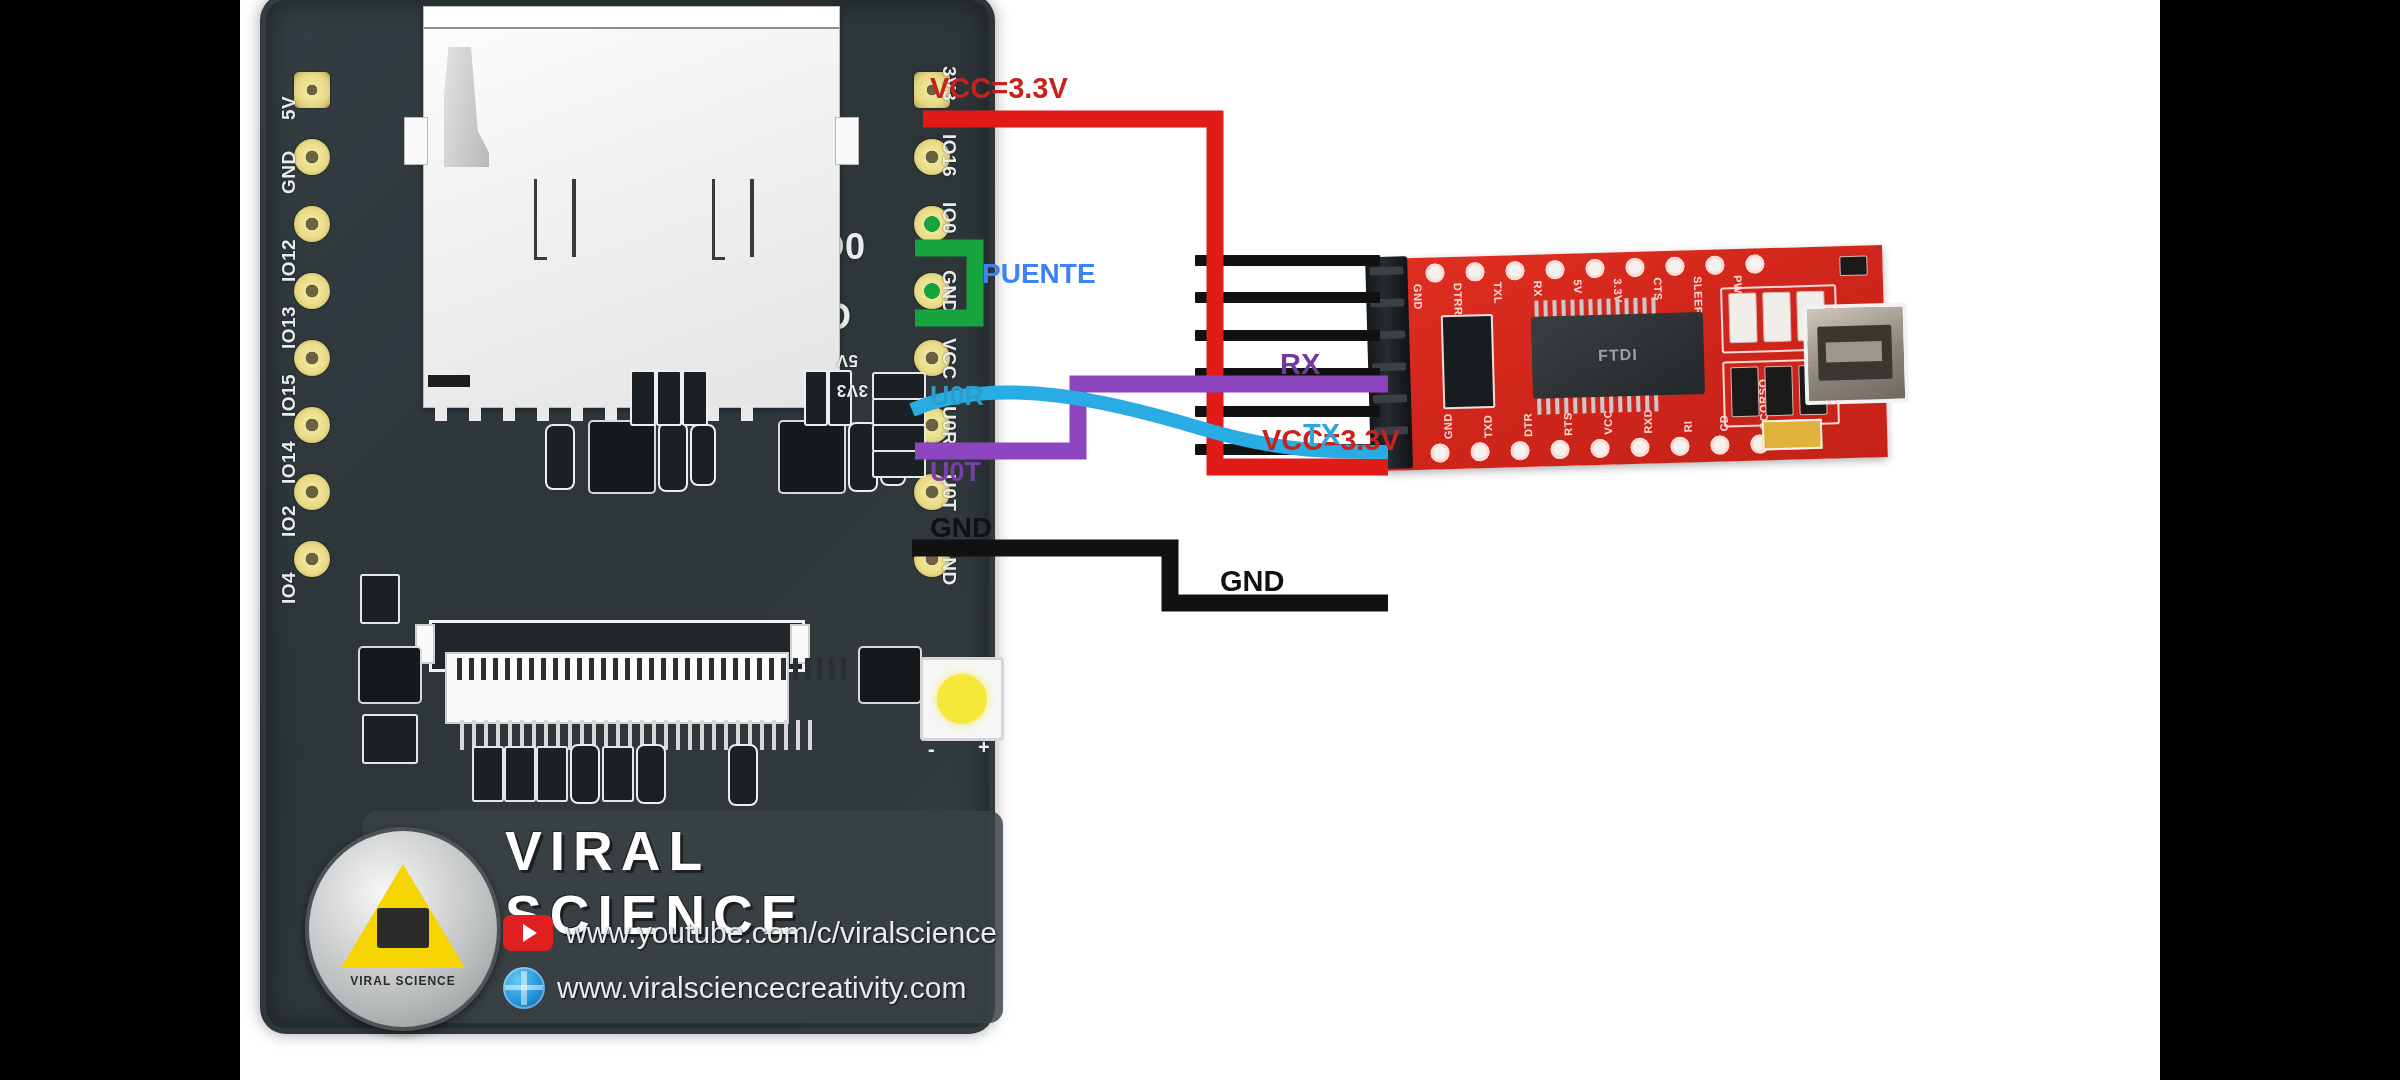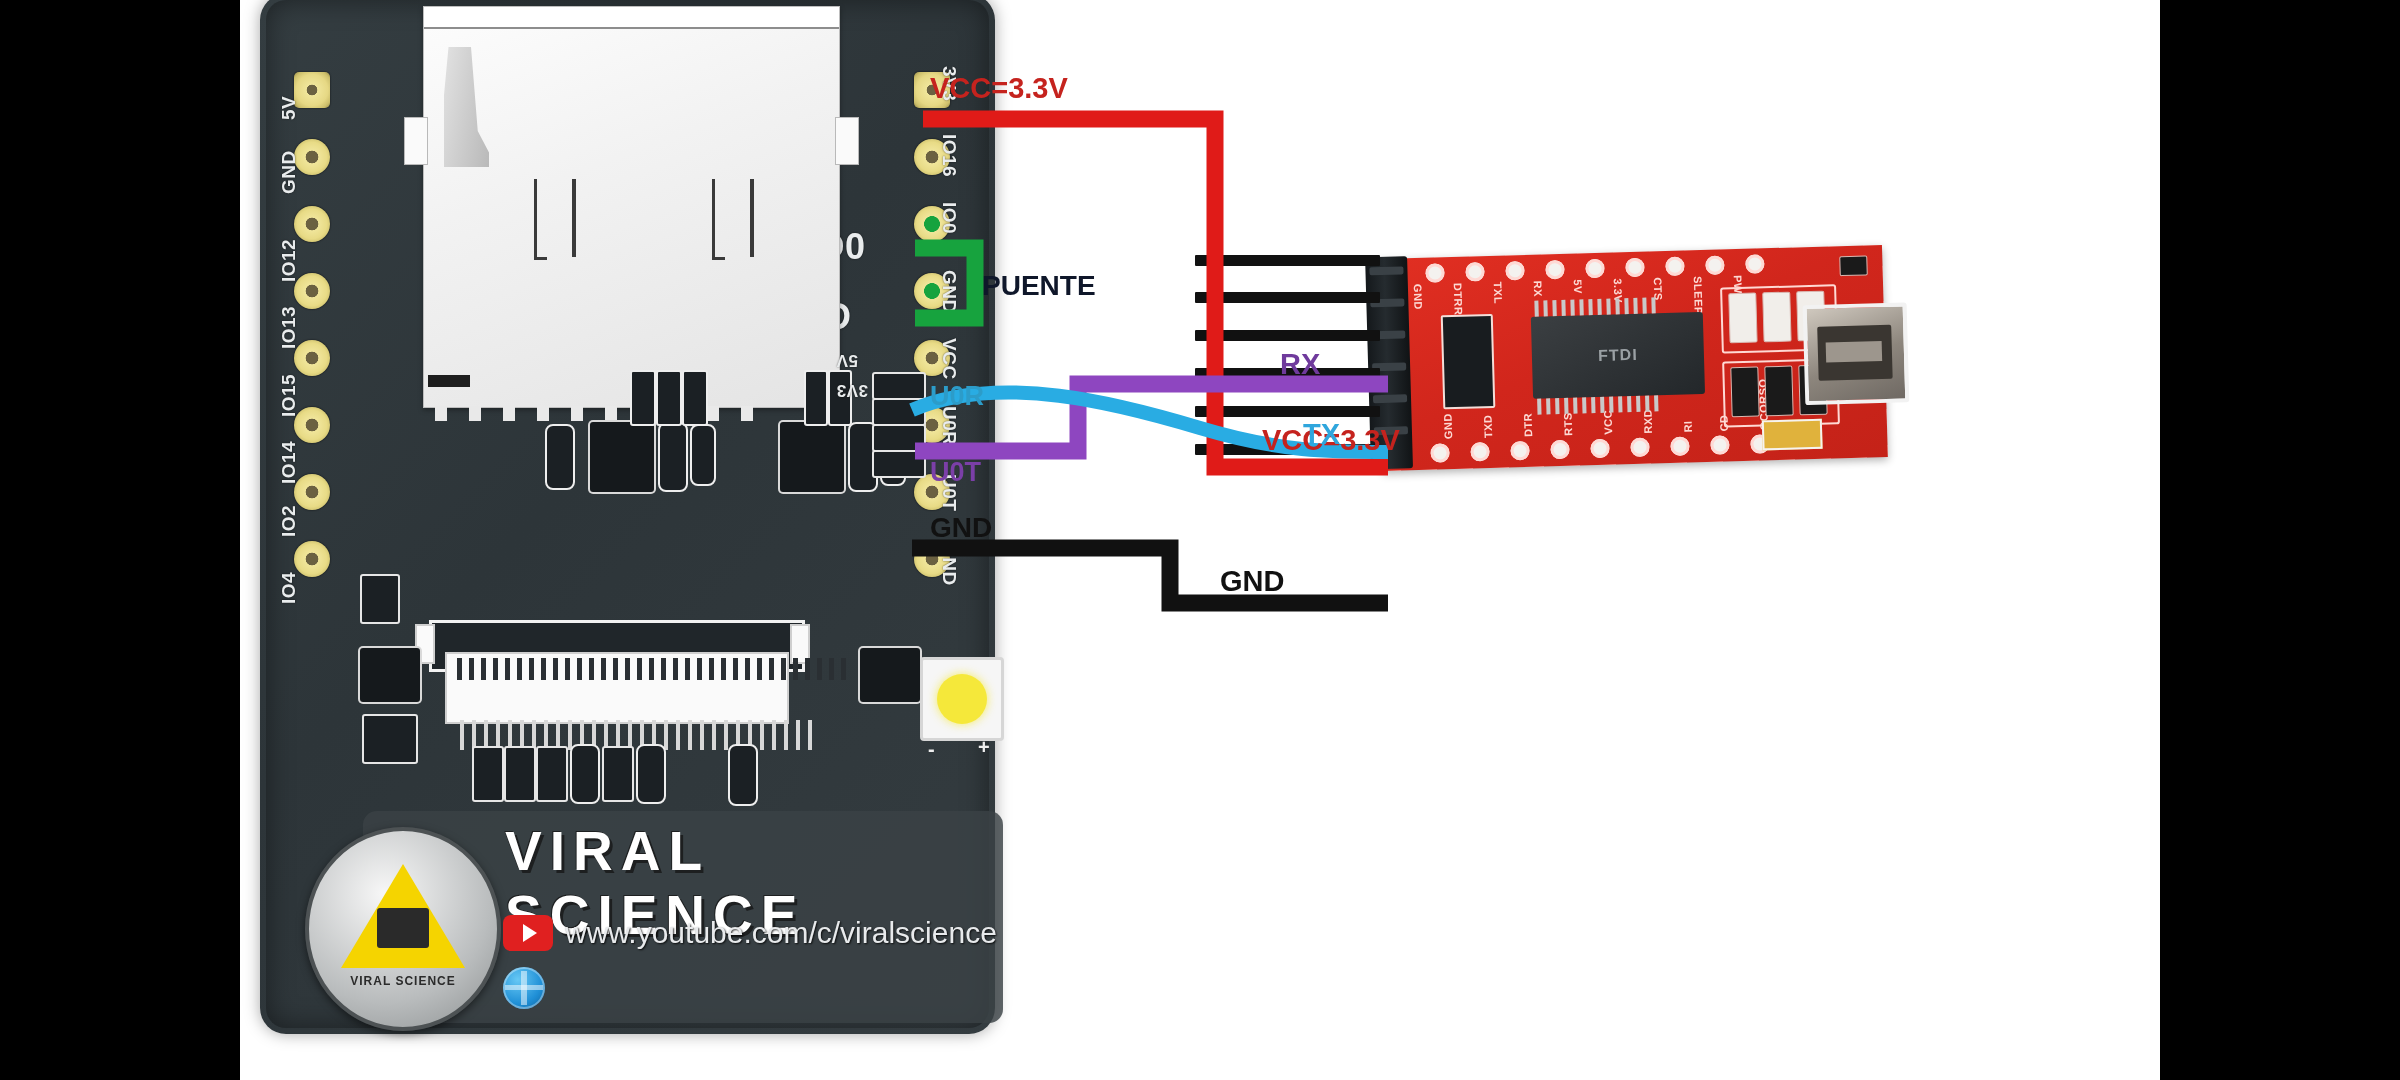--- a/index.html
+++ b/index.html
@@ -447,21 +447,21 @@
       <path d="M 683 119 L 975 119 L 975 467 L 1148 467" stroke="#e01b18" stroke-width="17" fill="none"></path>
 
       <path d="M 675 451 L 838 451 L 838 384 L 1148 384" stroke="#8e46c0" stroke-width="17" fill="none"></path>
 
       <path d="M 672 410 C 760 372, 880 404, 960 428 C 1040 452, 1090 452, 1148 452" stroke="#29ace3" stroke-width="14" fill="none"></path>
 
       <path d="M 672 548 L 930 548 L 930 603 L 1148 603" stroke="#111111" stroke-width="17" fill="none"></path>
     </svg>
 
     <div class="wlbl" style="left:690px;top:72px;color:#c5231e;">VCC=3.3V</div>
-    <div class="wlbl" style="left:742px;top:258px;color:#0f172a;font-size:28px;margin-top:12px;">PUENTE</div>
+    <div class="wlbl" style="left:742px;top:258px;color:#3b82f6;font-size:28px;">PUENTE</div>
     <div class="wlbl" style="left:690px;top:381px;color:#2c9cc9;font-size:27px;">U0R</div>
     <div class="wlbl" style="left:690px;top:457px;color:#7b3fa8;font-size:27px;">U0T</div>
     <div class="wlbl" style="left:690px;top:512px;color:#111;font-size:28px;">GND</div>
     <div class="wlbl" style="left:1022px;top:424px;color:#c5231e;">VCC=3.3V</div>
     <div class="wlbl" style="left:1040px;top:348px;color:#6f3a9c;">RX</div>
     <div class="wlbl" style="left:1063px;top:418px;color:#2fa6dd;">TX</div>
     <div class="wlbl" style="left:980px;top:565px;color:#111;">GND</div>
 
     <div id="wm">
       <div id="wmbg"></div>
@@ -471,17 +471,18 @@
       </div>
       <div id="wmtitle">VIRAL SCIENCE</div>
       <div class="wmline" style="left:198px;top:110px;">
         <span id="ytico">
             <i></i>
           </span>
         <span>www.youtube.com/c/viralscience</span>
       </div>
       <div class="wmline" style="left:198px;top:162px;">
         <span id="webico"></span>
+        <span>www.viralsciencecreativity.com</span>
       </div>
     </div>
 
   </div>
 </div>
 
 </body></html>

